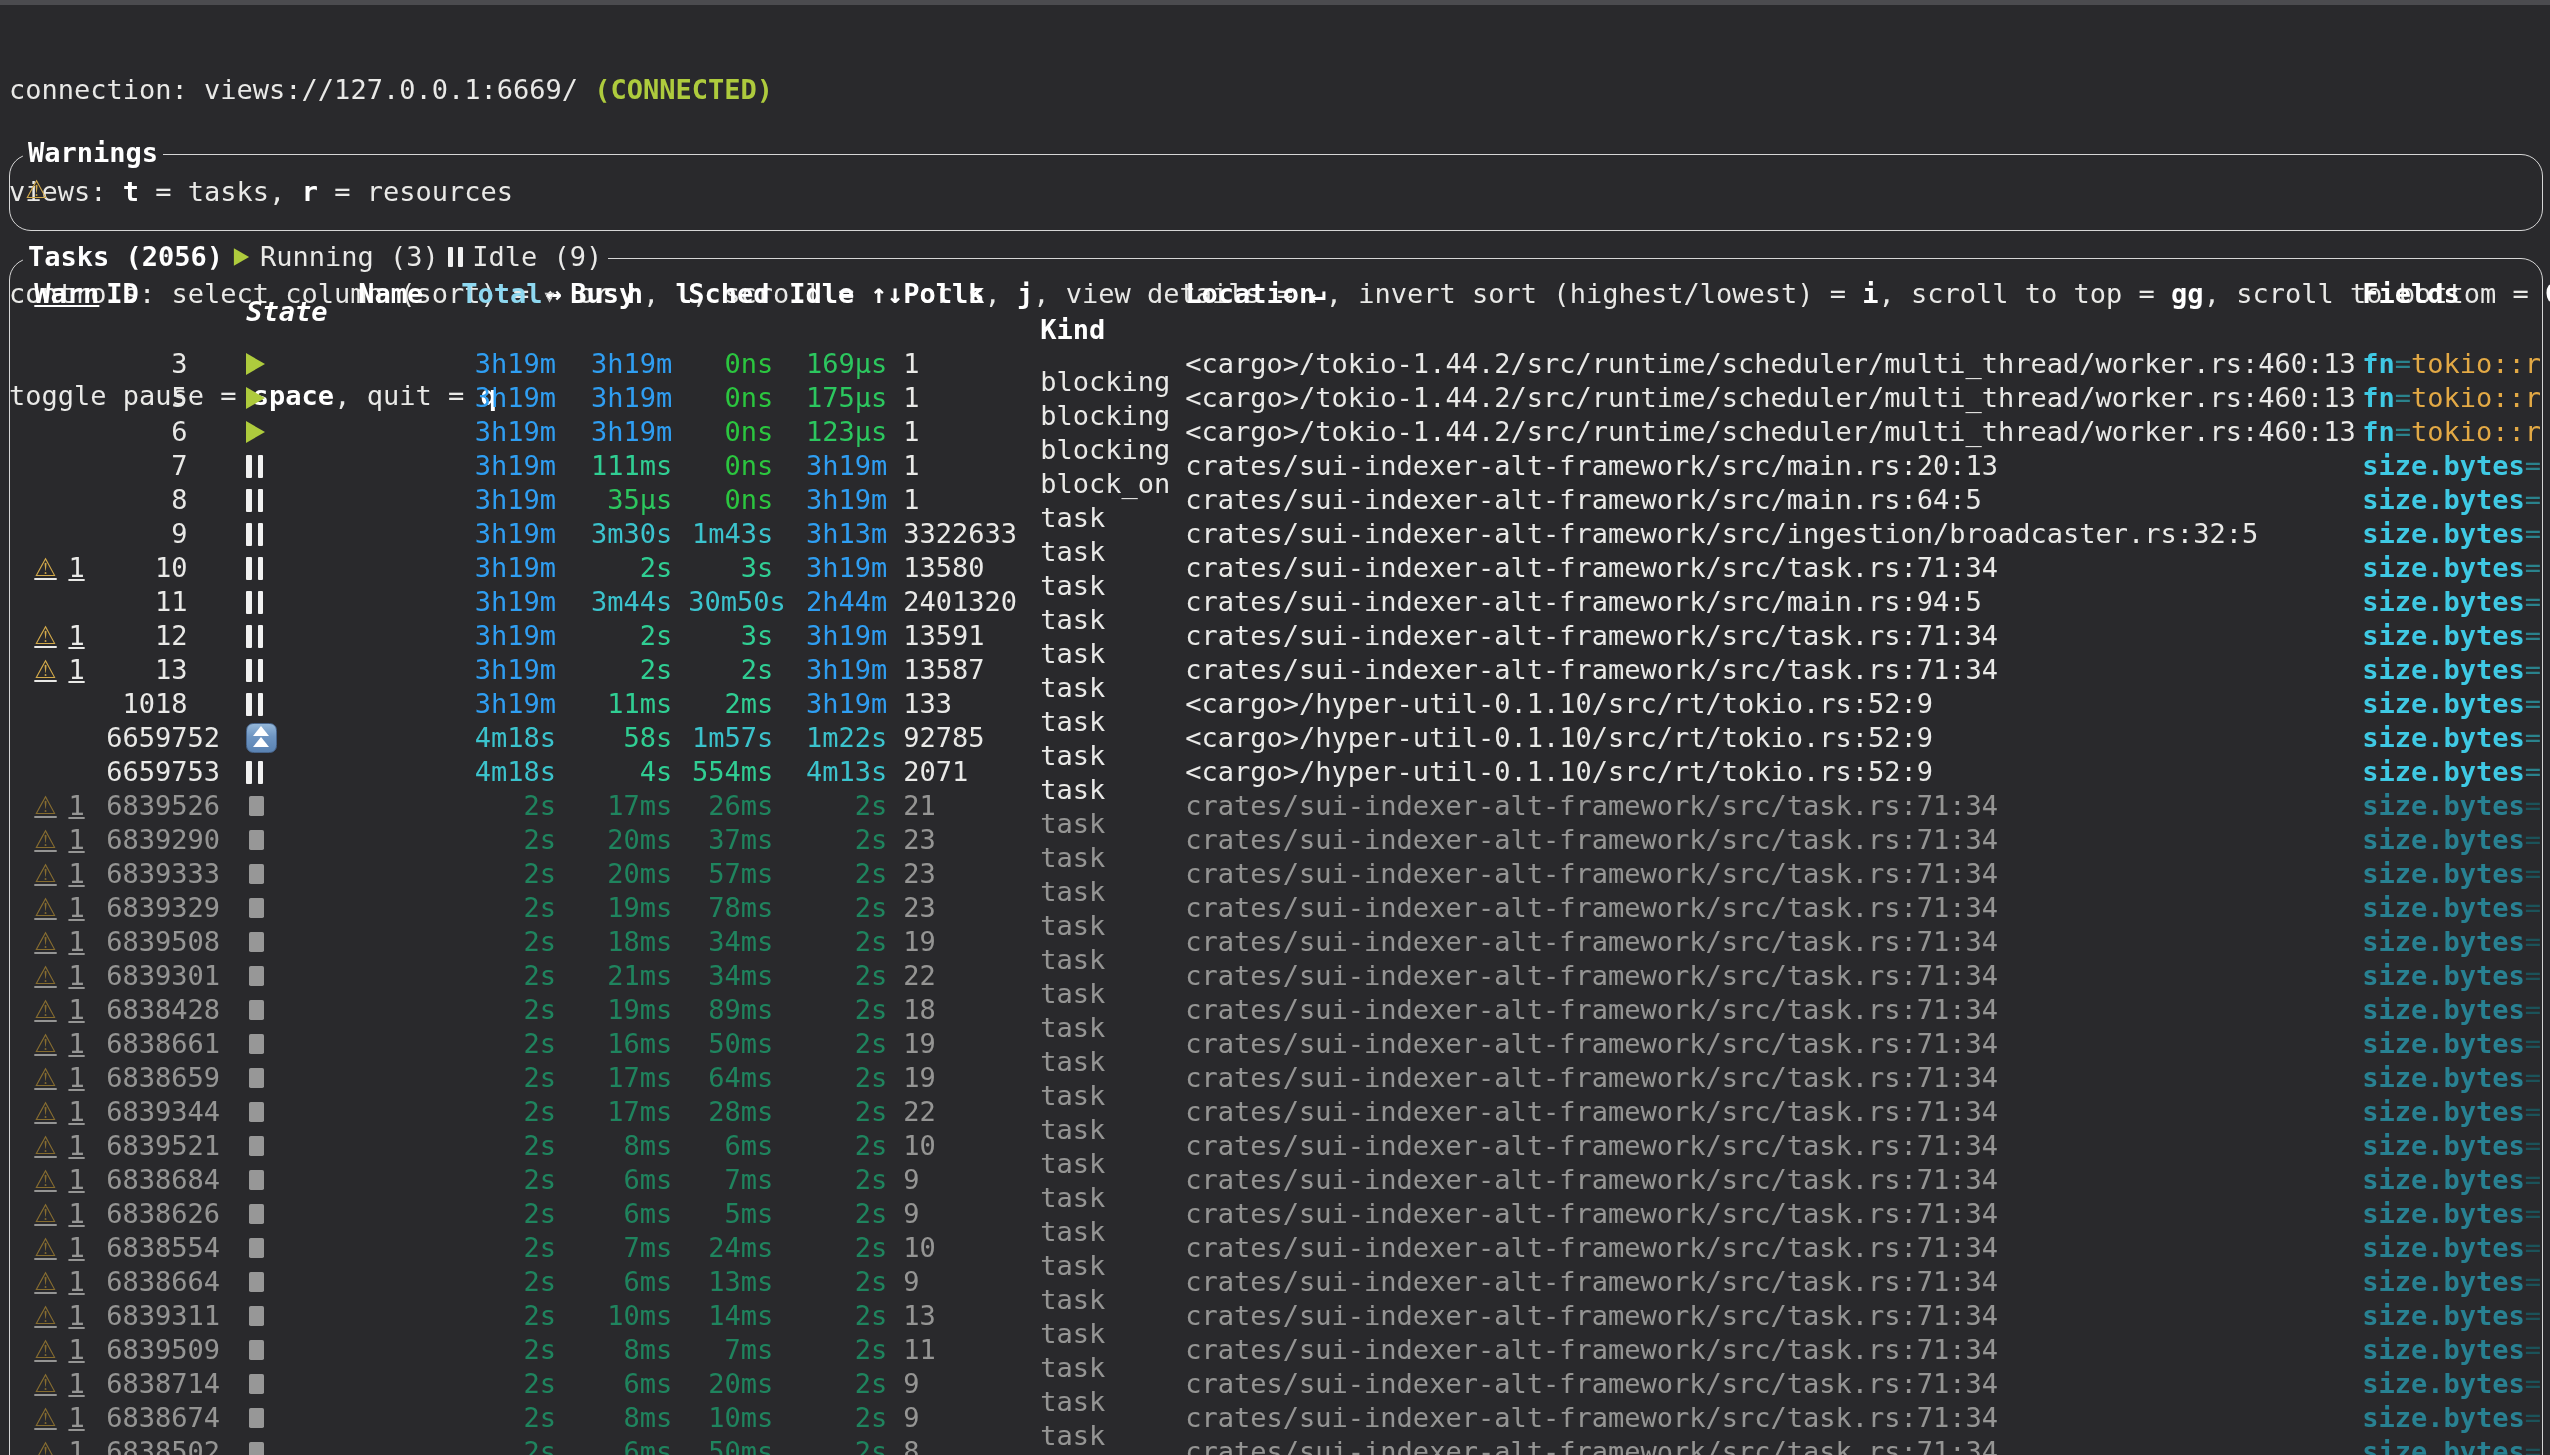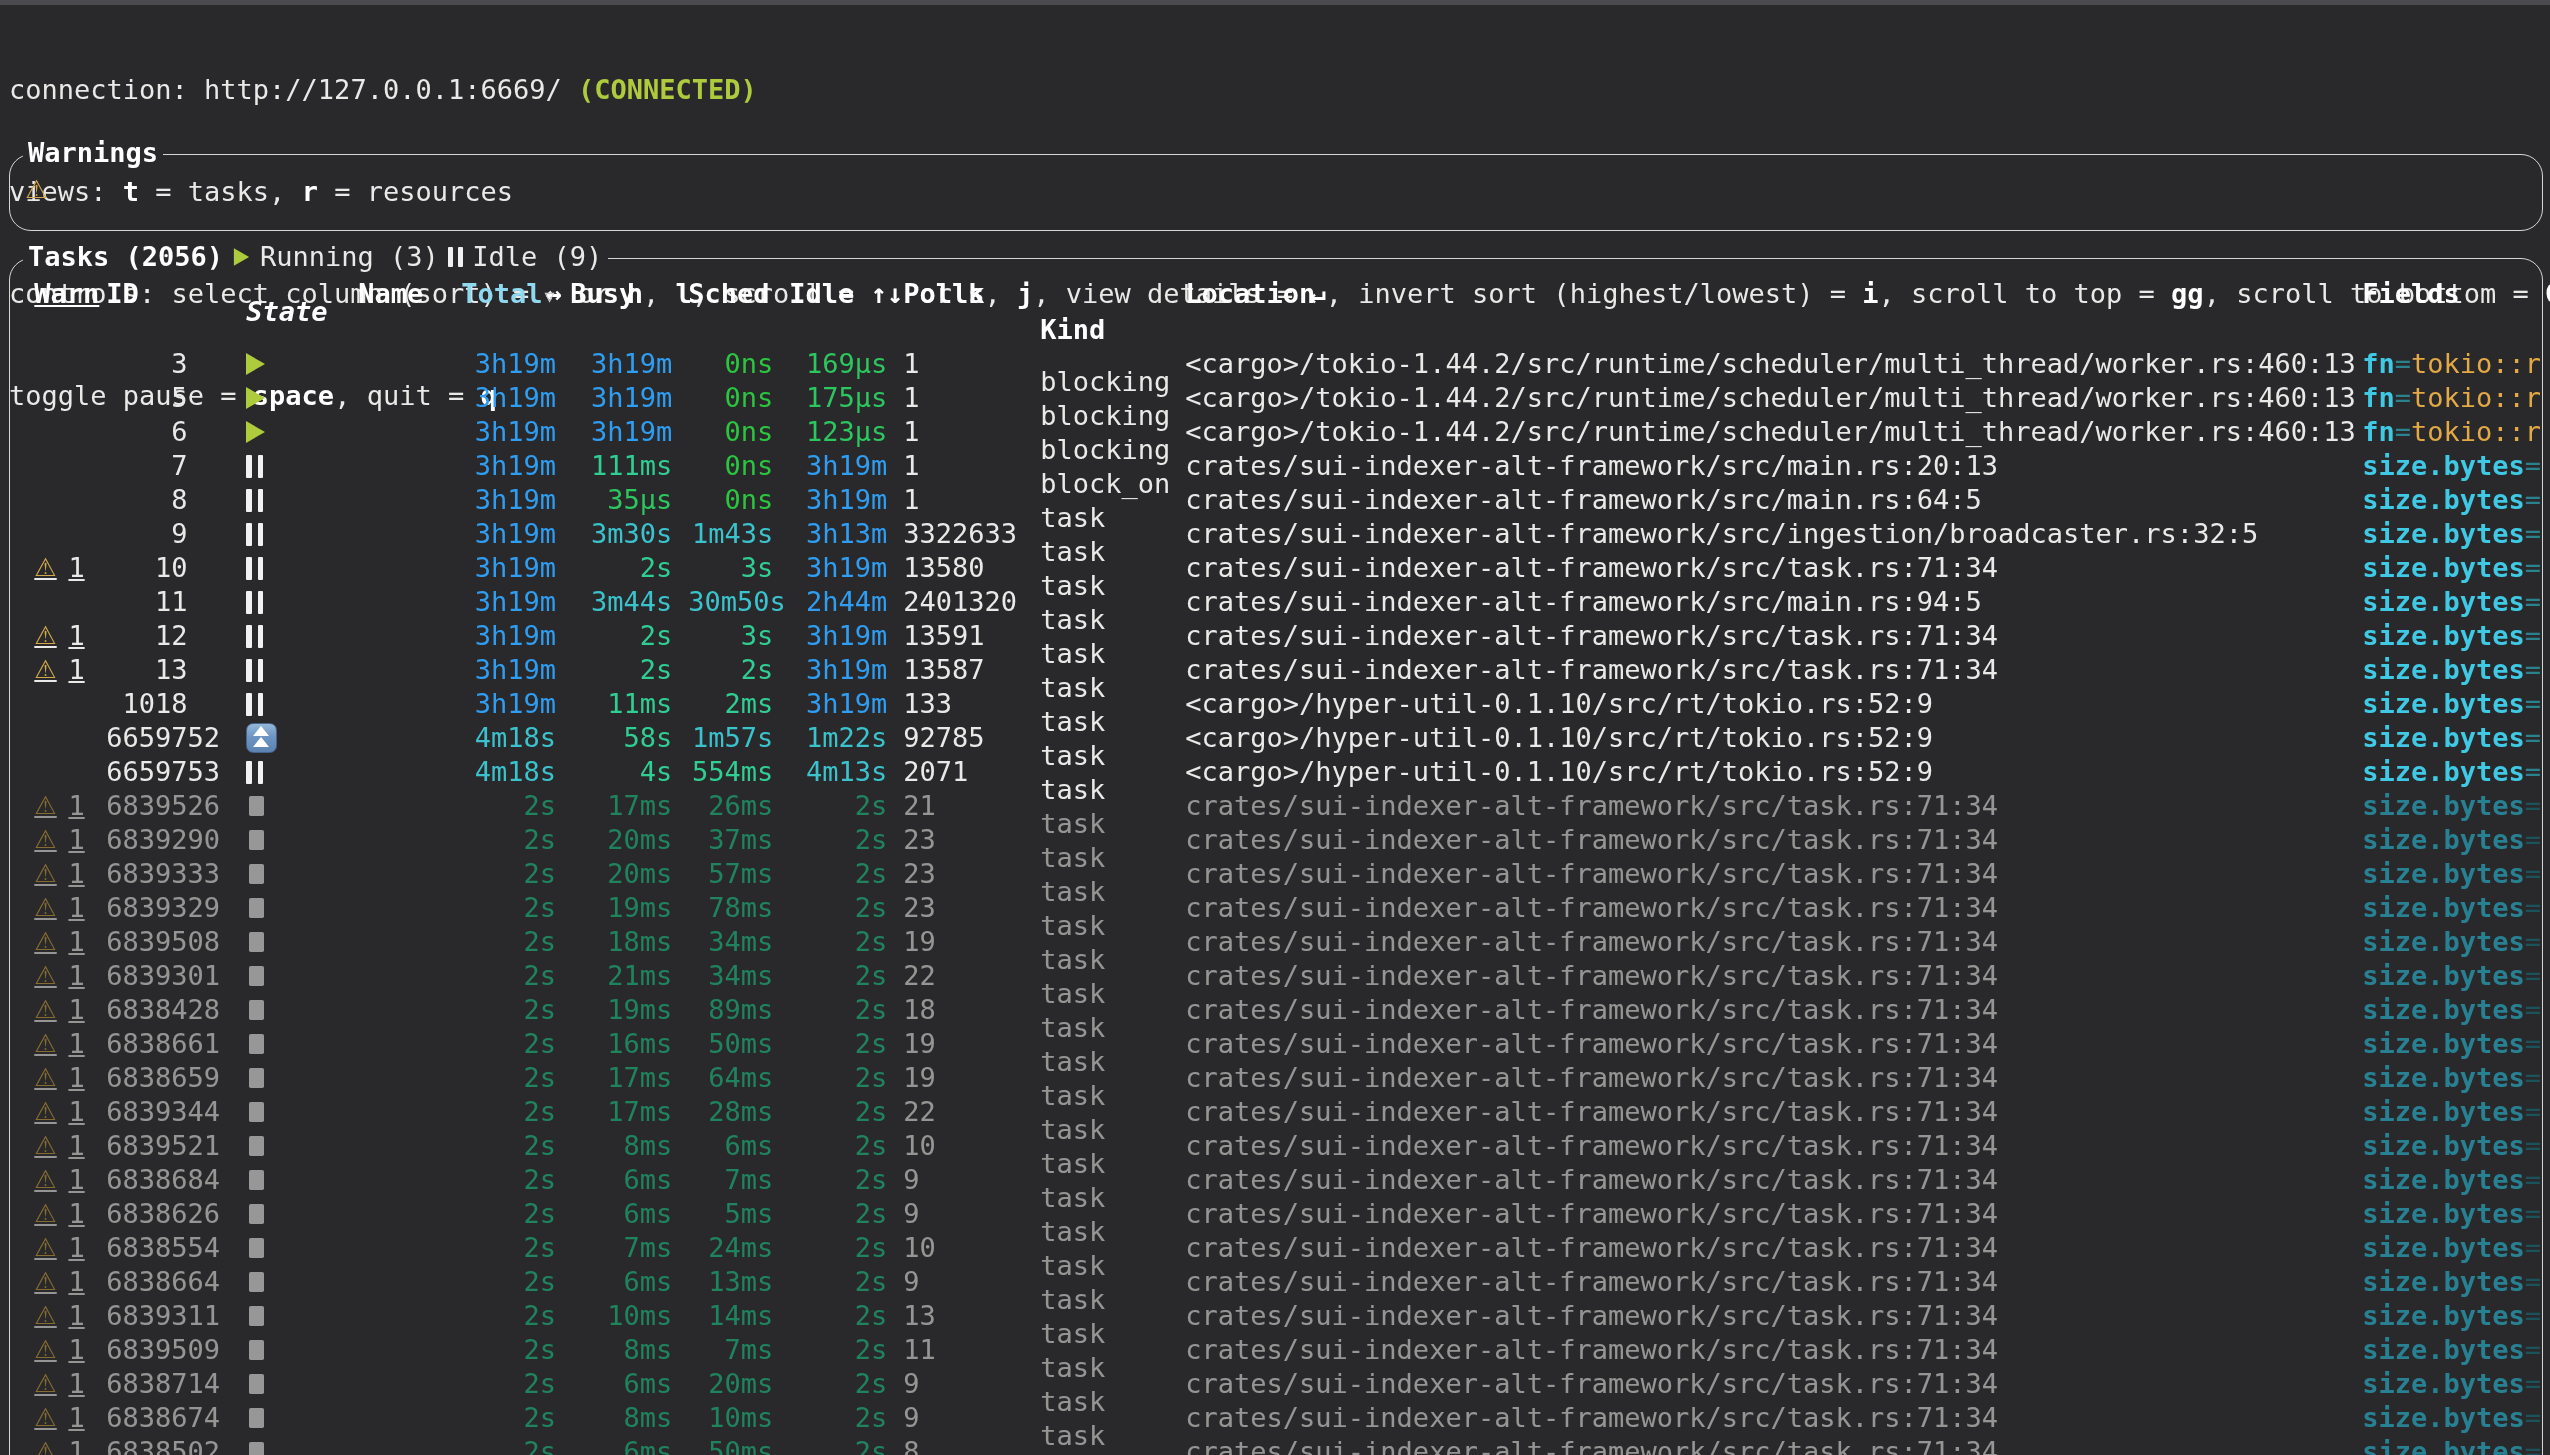--- a/index.html
+++ b/index.html
@@ -70,21 +70,21 @@
   .ic-sched::before{top:2.7px;} .ic-sched::after{top:13.5px;}
   .ic-done{display:inline-block;width:15.3px;height:20px;background:#ececec;border-radius:1.8px;margin-left:2.7px;}
   .title-gap{display:inline-block;width:9px;}
 </style>
 </head>
 <body>
 
 <div class="topstrip"></div>
 
 <div class="helplines">
-  <div class="line"><span>connection: </span><span>http://127.0.0.1:6669/</span><span> </span><span class="status-ok">(CONNECTED)</span></div>
+  <div class="line"><span>connection: </span><span>views://127.0.0.1:6669/</span><span> </span><span class="status-ok">(CONNECTED)</span></div>
   <div class="line"><span>views: </span><span class="b">t</span><span> = tasks, </span><span class="b">r</span><span> = resources</span></div>
   <div class="line"><span>controls: select column (sort) = </span><span class="b">↔</span><span> or </span><span class="b">h</span><span>, </span><span class="b">l</span><span>, scroll = </span><span class="b">↑↓</span><span> or </span><span class="b">k</span><span>, </span><span class="b">j</span><span>, view details = </span><span class="b">↵</span><span>, invert sort (highest/lowest) = </span><span class="b">i</span><span>, scroll to top = </span><span class="b">gg</span><span>, scroll to bottom = </span><span class="b">G</span></div>
   <div class="line"><span>toggle pause = </span><span class="b">space</span><span>, quit = </span><span class="b">q</span></div>
 </div>
 
 <div class="panel" id="warnings-panel">
   <div class="panel-title">Warnings</div>
   <div class="warn-line"><span class="warn-ic">⚠</span></div>
 </div>
 

